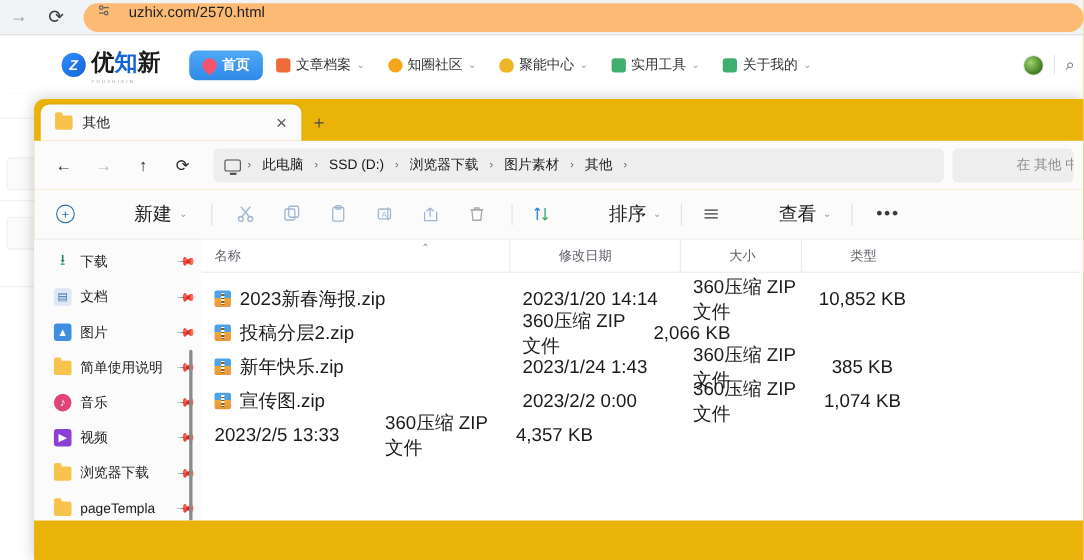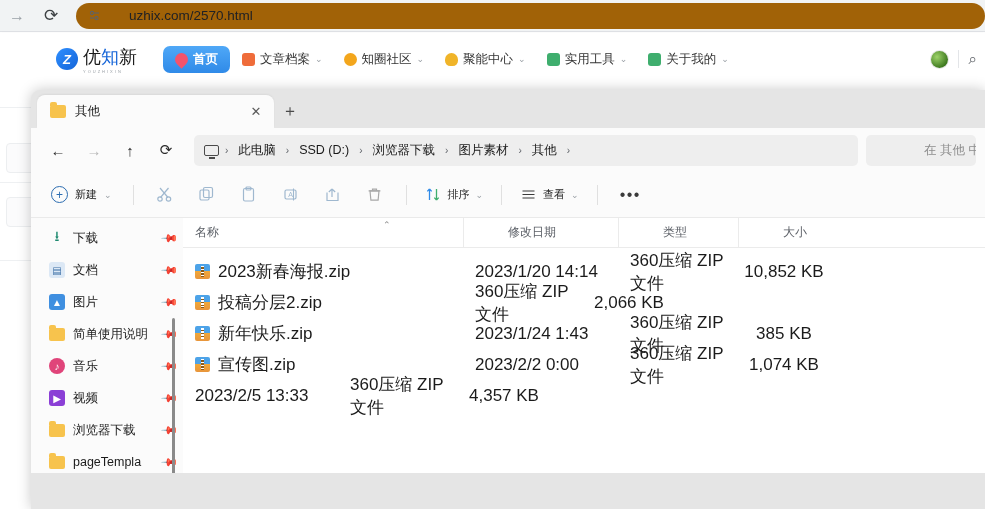--- a/index.html
+++ b/index.html
@@ -15,40 +15,40 @@
     position:absolute; left:0; top:0; width:985px; height:32px;
     background:#f1f3f4; display:flex; align-items:center; gap:0px;
     border-bottom:1px solid #dfe1e5;
   }
   .nav-btn{
     width:34px; height:32px; display:flex; align-items:center; justify-content:center;
     color:#9aa0a6; font-size:16px;
   }
   .nav-btn.reload{ color:#3c4043; font-size:17px; }
   .omnibox{
-    margin-left:8px; height:26px; flex:1; background:#a16207; border-radius:14px;
-    display:flex; align-items:center; padding:0 12px; gap:28px; min-width:0;
+    margin-left:8px; height:26px; flex:1; background:#fdba74; border-radius:14px;
+    display:flex; padding:0 12px; gap:16px; min-width:0;
   }
   .omni-icon{ font-size:11px; color:#5f6368; display:flex; flex-direction:column; line-height:1.0;}
   .omni-url{ font-size:13.5px; color:#202124; white-space:nowrap; }
 
   
   .site-header{
     position:absolute; left:0; top:33px; width:985px; height:52px;
     background:#ffffff; display:flex; align-items:center;
     box-shadow:0 1px 3px rgba(0,0,0,.08);
   }
   .logo{ display:flex; align-items:center; gap:5px; margin-left:56px; }
   .logo-mark{
     width:22px;height:22px;border-radius:50%;
     background:linear-gradient(135deg,#2f8fff,#1464d8);
     color:#fff;font-size:13px;font-weight:bold;display:flex;align-items:center;justify-content:center;
     font-style:italic;
   }
-  .logo-text{ font-size:18px; font-weight:normal; color:#1a1a1a; letter-spacing:0px; }
+  .logo-text{ font-size:21px; font-weight:bold; color:#1a1a1a; letter-spacing:0px; }
   .logo-text .hl{ color:#1464d8; }
   .logo-sub{ font-size:4px; color:#9aa0a6; letter-spacing:2px; }
 
   .nav{ display:flex; align-items:center; gap:3px; margin-left:26px; }
   .nav-item{
     display:flex; align-items:center; gap:5px; padding:5px 9px; border-radius:6px;
     font-size:12.5px; color:#333; white-space:nowrap;
   }
   .nav-item.active{
     background:linear-gradient(180deg,#4fa8f7,#2f8ae8);
@@ -75,21 +75,21 @@
   
   .page-bg{
     position:absolute; left:0; top:85px; width:985px; height:424px; background:#ffffff;
   }
   .ghost{ position:absolute; background:#fbfbfc; border:1px solid #eceef0; border-radius:4px;}
   .ghost-line{ position:absolute; background:#eef0f2; height:1px;}
 
   
   .explorer{
     position:absolute; left:31px; top:90px; width:954px; height:419px;
-    background:#e5e5e5;
+    background:#eab308;
     border-top-left-radius:9px;
     box-shadow:0 0 14px rgba(0,0,0,.22);
     overflow:hidden;
   }
   .tabstrip{ height:38px; display:flex; align-items:flex-end; padding-left:6px; }
   .tab{
     width:237px; height:33px; background:#fbfbfb; border-radius:8px 8px 0 0;
     display:flex; align-items:center; padding:0 8px 0 13px; gap:9px;
     box-shadow:0 -1px 2px rgba(0,0,0,.05);
   }
@@ -136,21 +136,21 @@
     border-bottom:1px solid #eaeaea;
   }
   .tb-new{
     display:flex;align-items:center;gap:7px; padding:5px 10px 5px 7px; border-radius:5px;
     border:1px solid transparent;
   }
   .plus-circle{
     width:17px;height:17px;border-radius:50%;border:1.4px solid #2b6cb0;color:#2b6cb0;
     display:flex;align-items:center;justify-content:center;font-size:12px;line-height:1;
   }
-  .tb-label{ font-size:11px; color:#1b1b1b; }
+  .tb-label{ font-size:17px; color:#1b1b1b;margin-left:47px; }
   .tb-sep{ width:1px;height:20px;background:#e0e0e0; margin:0 10px; }
   .tb-ico{
     width:42px;height:30px; display:flex;align-items:center;justify-content:center;
     color:#9fb8cf; font-size:16px;
   }
   .tb-ico.dark{ color:#9a9a9a; }
   .tb-btn{ display:flex;align-items:center;gap:6px;padding:5px 8px;border-radius:5px; }
   .tb-dots{ font-size:16px;color:#3a3a3a; padding:0 12px; letter-spacing:1.5px;}
 
   .body-area{ display:flex; height:255px; background:#fbfbfb;}
@@ -440,25 +440,25 @@
 
     <div class="filepane">
       <div class="col-head">
         <div class="col c-name">
           <span>名称</span>
           <span class="sortmark">⌃</span>
         </div>
         <div class="col c-date">
           <span>修改日期</span>
         </div>
+        <div class="col c-size">
+          <span>大小</span>
+        </div>
         <div class="col c-type">
           <span>类型</span>
-        </div>
-        <div class="col c-size">
-          <span>大小</span>
         </div>
       </div>
 
       <div style="height:8px"></div>
 
       <div class="frow">
         <div class="f-name">
           <span class="zip-ico"></span>
           <span>2023新春海报.zip</span>
         </div>

